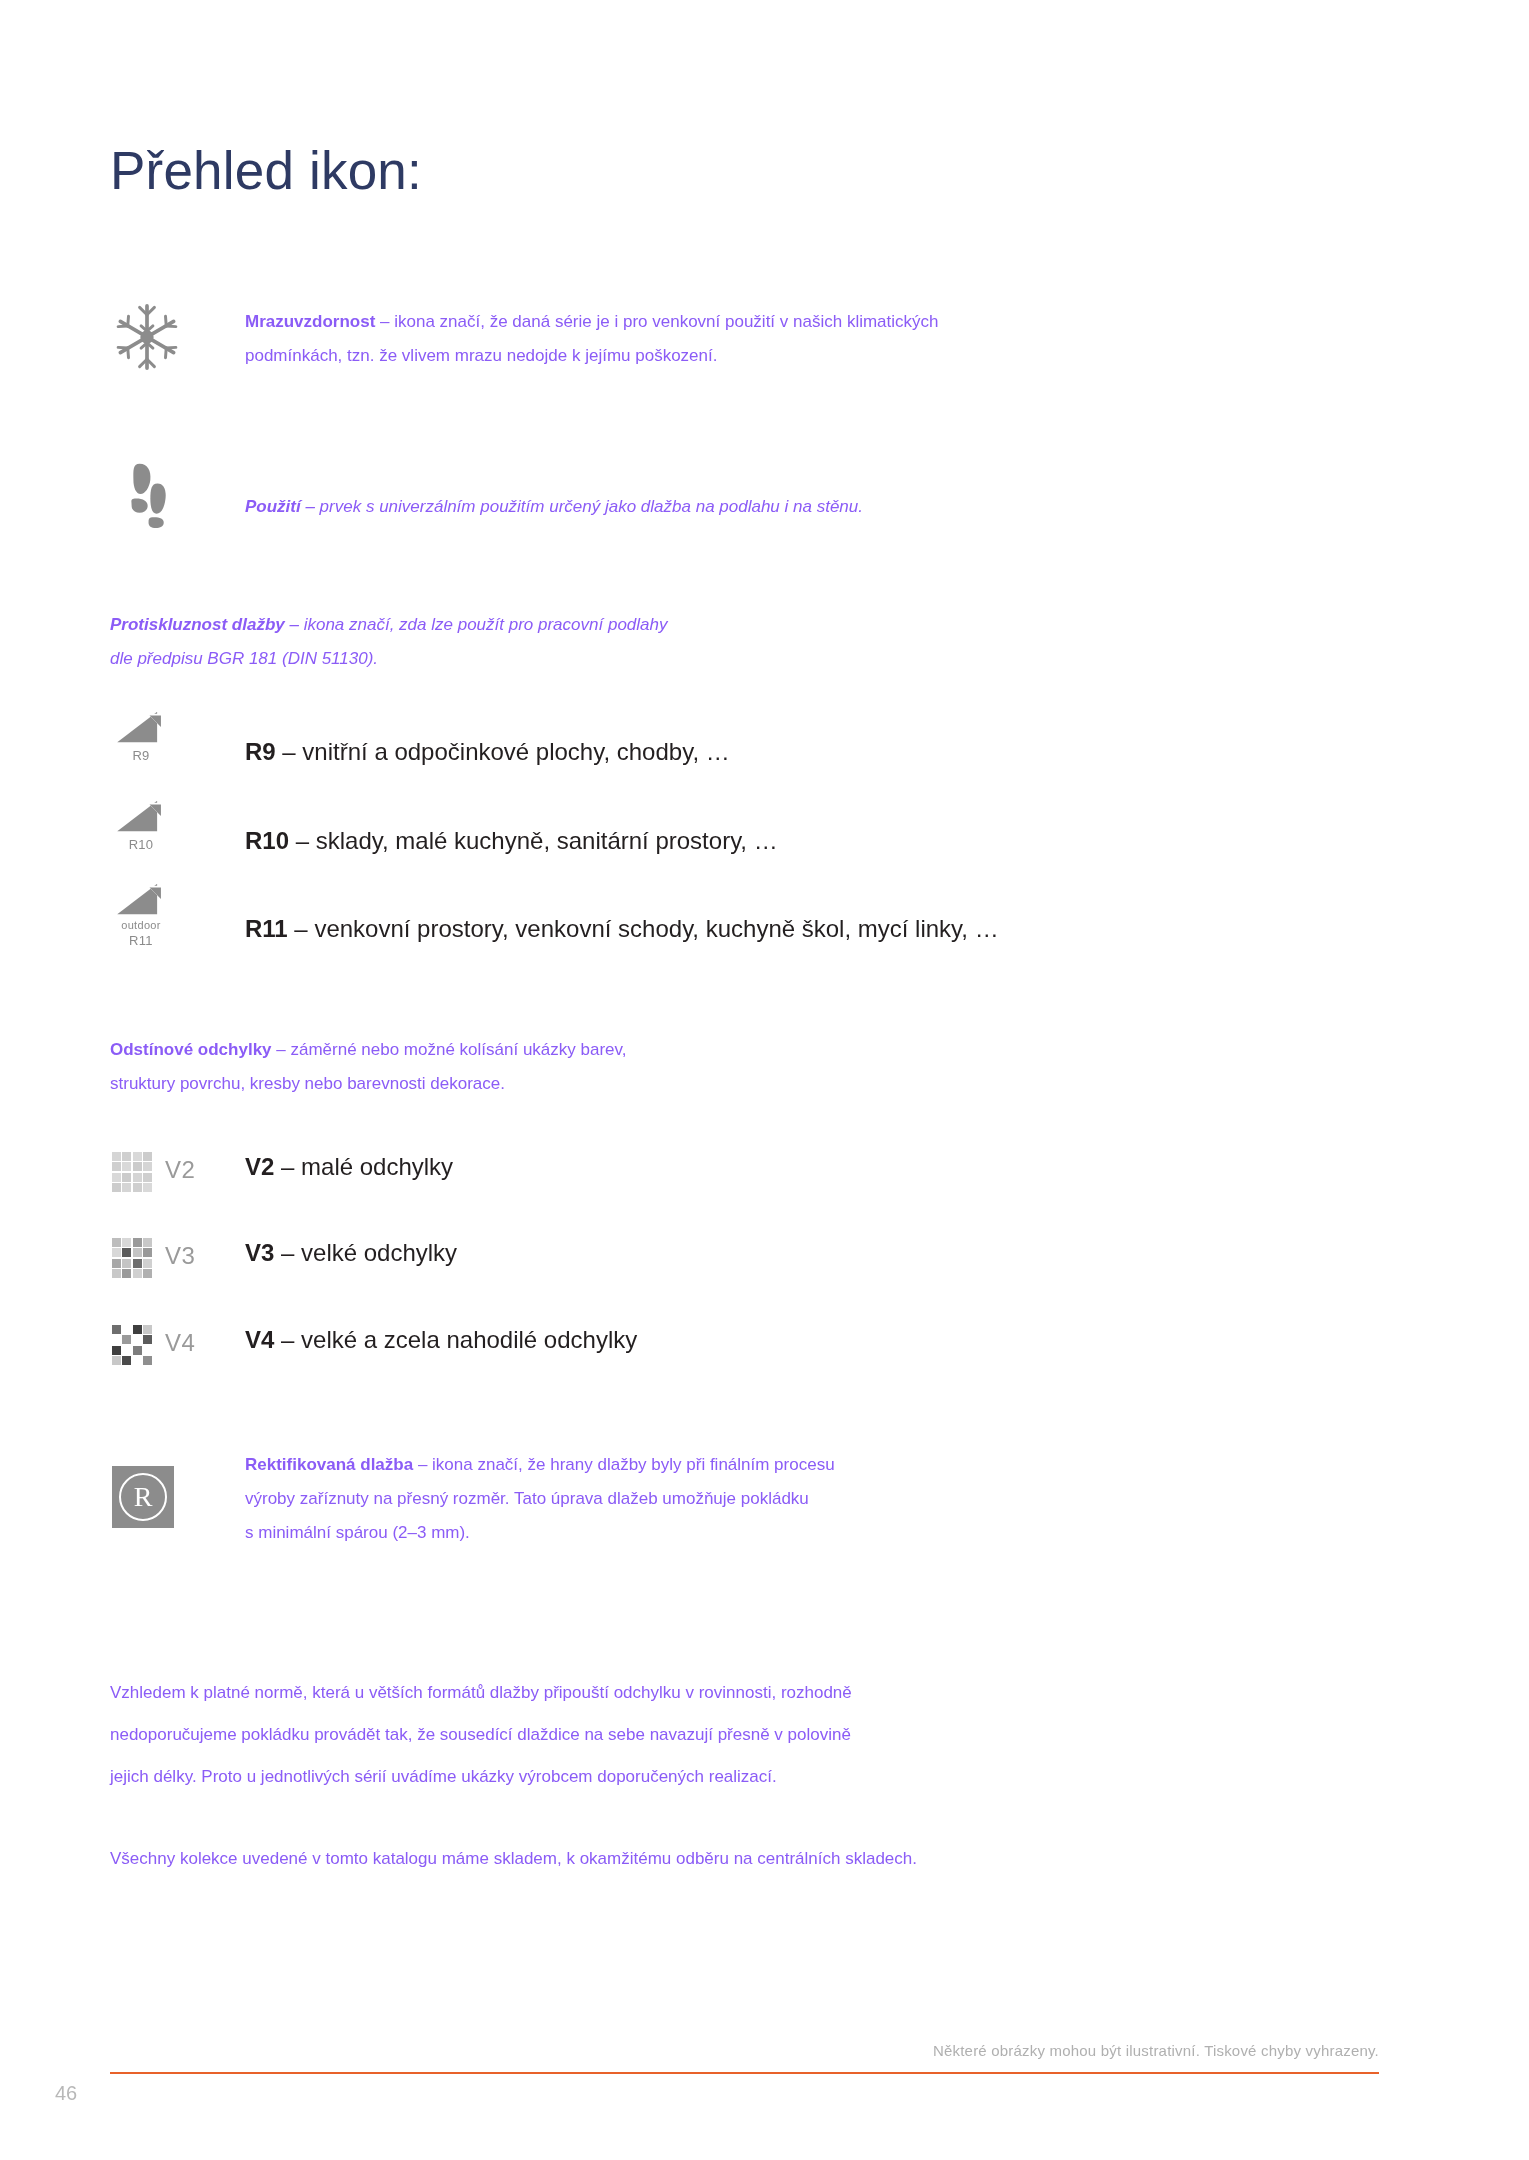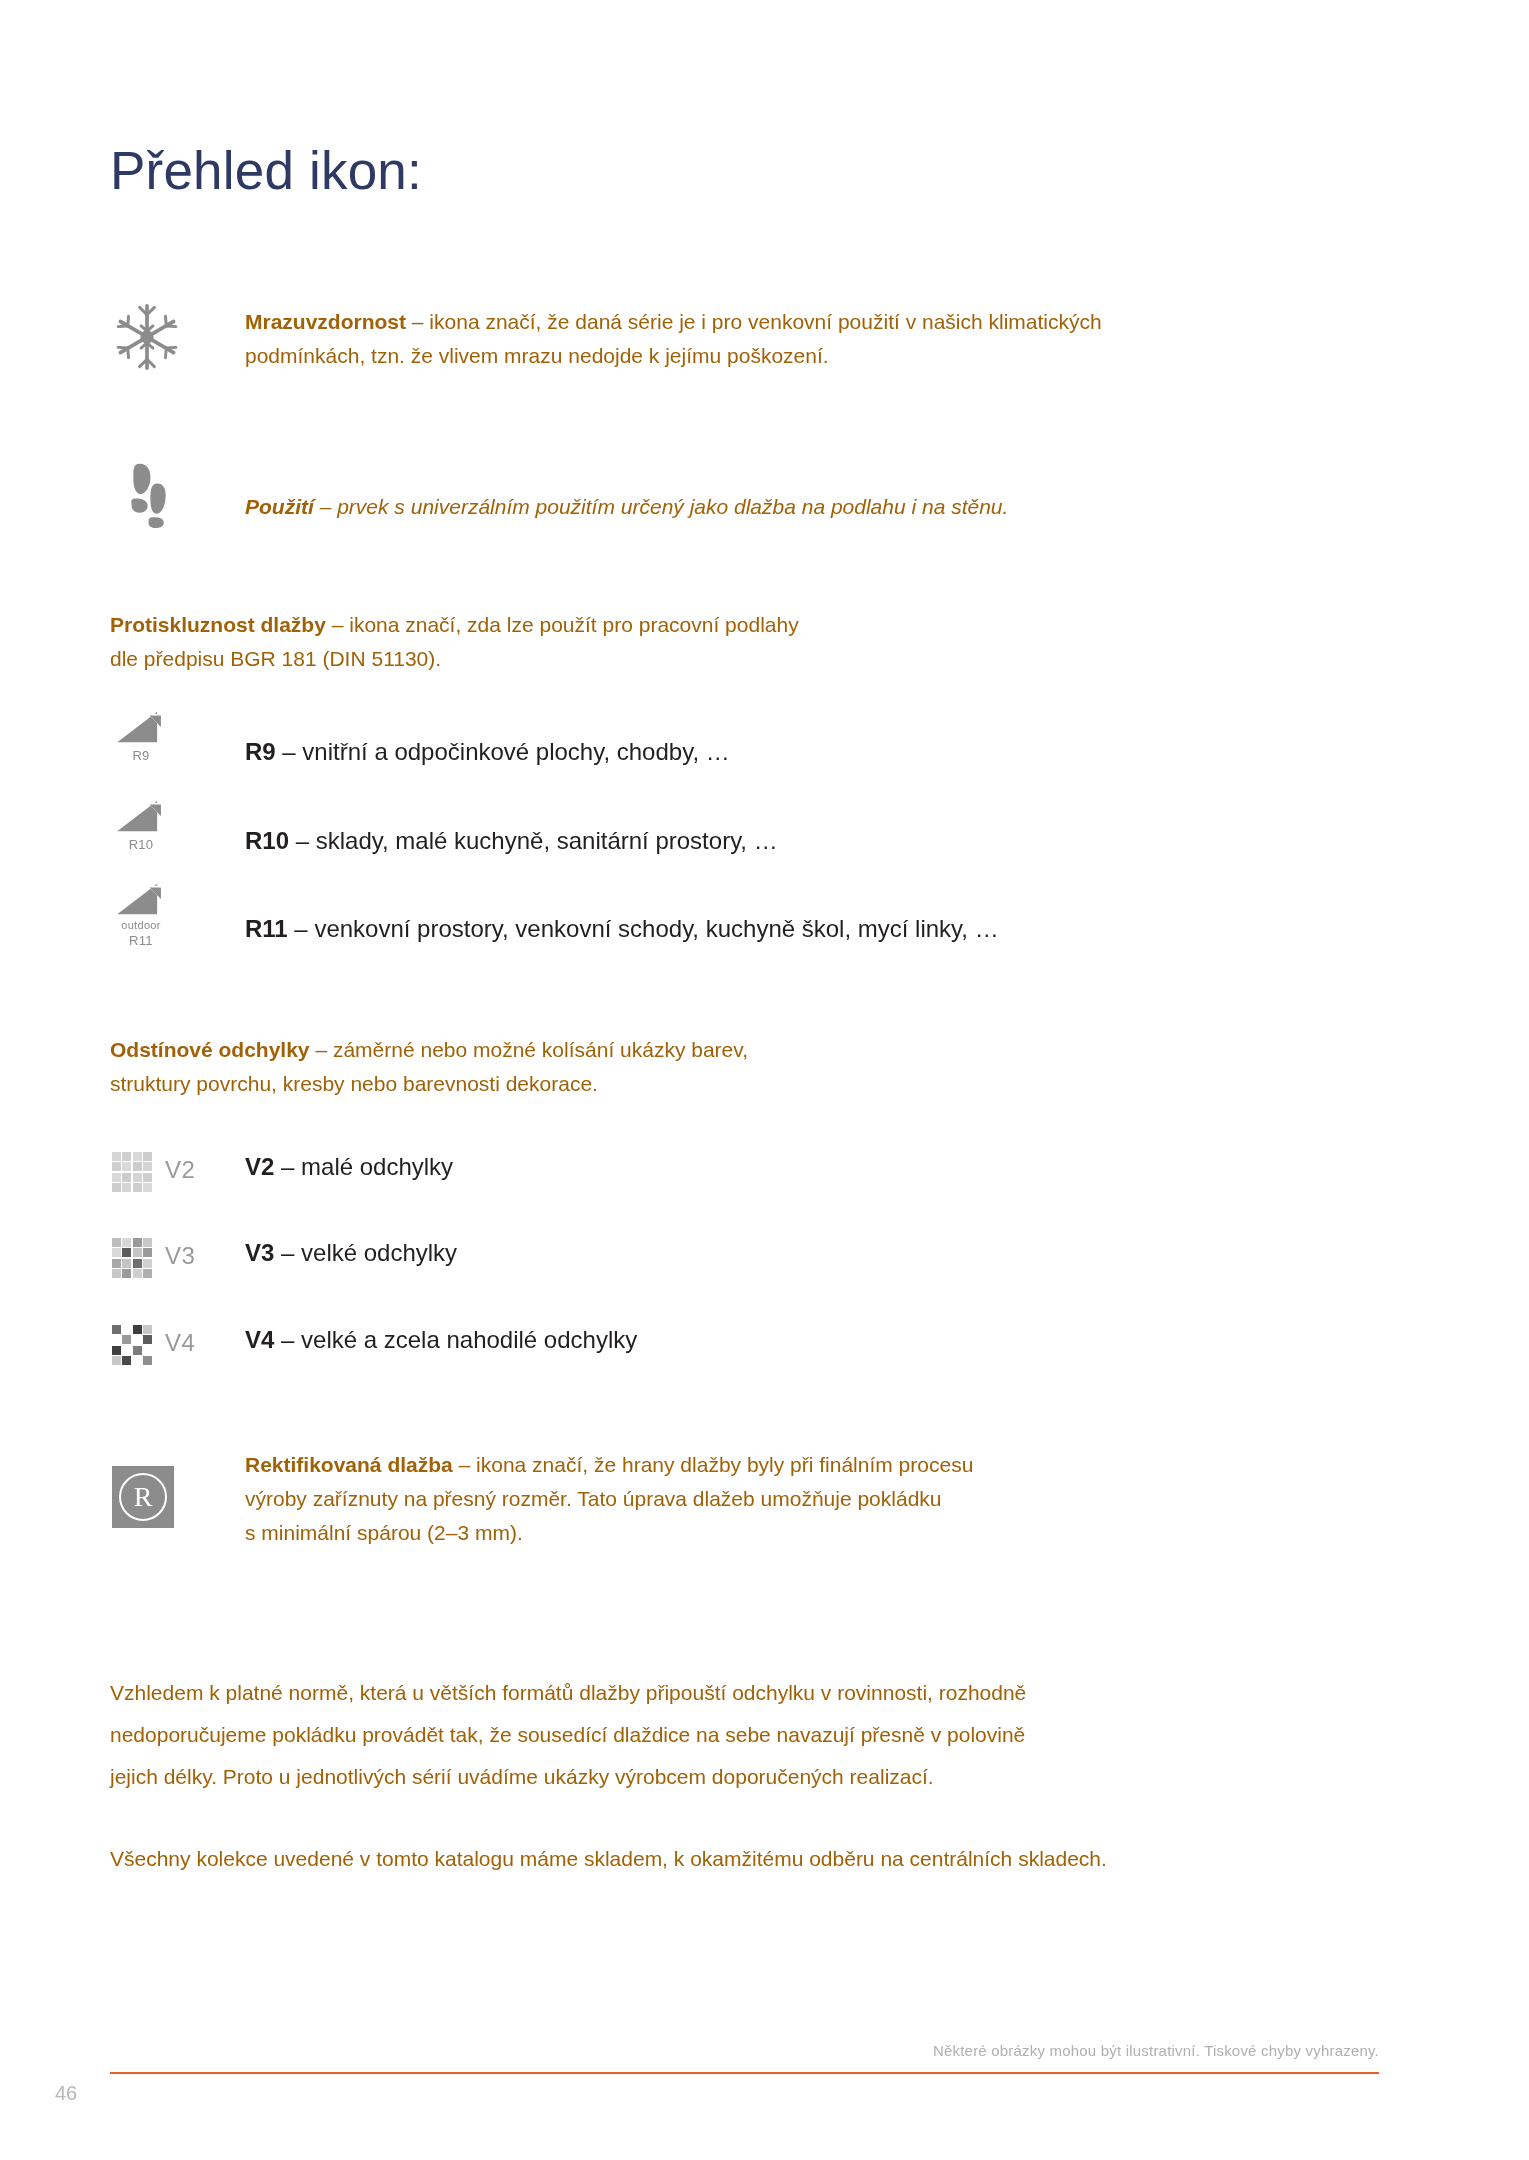--- a/index.html
+++ b/index.html
@@ -31,23 +31,23 @@
     font-size: 53px;
     font-weight: 400;
     color: #2e3a63;
     letter-spacing: 0.2px;
     line-height: 1.1;
   }
 
   
   .block {
     position: absolute;
-    font-size: 21px;
+    font-size: 17px;
     line-height: 34px;
-    color: #a16207;
+    color: #8b5cf6;
   }
   .block b, .lead {
     font-weight: 700;
   }
   .row-label {
     position: absolute;
     font-size: 24px;
     line-height: 34px;
   }
 
@@ -197,21 +197,21 @@
       <path d="M24 2 C33 2 37 10 36 20 C35 29 30 36 25 36 C20 36 17 29 17 20 C17 10 16 2 24 2 Z" fill="#8c8c8c"></path>
       <path d="M20 41 C28 41 33 44 33 49 C33 54 29 57 24 57 C19 57 15 54 15 49 C15 44 13 41 20 41 Z" fill="#8c8c8c"></path>
       <path d="M44 24 C51 24 54 31 53 41 C52 51 48 58 43 58 C38 58 36 51 36 41 C36 31 37 24 44 24 Z" fill="#8c8c8c"></path>
       <path d="M40 62 C47 62 51 64 51 68 C51 72 47 74 42 74 C37 74 34 72 34 68 C34 64 34 62 40 62 Z" fill="#8c8c8c"></path>
     </svg>
   </div>
   <div class="block" style="left:245px; top:490px; width:1180px;font-style:italic;">
     <span><b>Použití</b><span> – prvek s univerzálním použitím určený jako dlažba na podlahu i na stěnu.</span></span>
   </div>
 
-  <div class="block" style="left:110px; top:608px; width:1240px;">
+  <div class="block" style="left:110px; top:608px; width:1240px;font-style:italic;">
     <span><b>Protiskluznost dlažby</b><span> – ikona značí, zda lze použít pro pracovní podlahy</span></span><br>
     <span>dle předpisu BGR 181 (DIN 51130).</span>
   </div>
 
   <div class="icon-box ramp" style="left:112px; top:708px;">
     <svg viewBox="0 0 58 40" width="58" height="38" aria-hidden="true">
       <path d="M4 36 L46 36 L46 4 Z" fill="#8c8c8c"></path>
       <path d="M36 6 L52 6 L52 22 Z" fill="#ffffff"></path>
       <path d="M38 8 L50 8 L50 20 Z" fill="#8c8c8c"></path>
     </svg>

